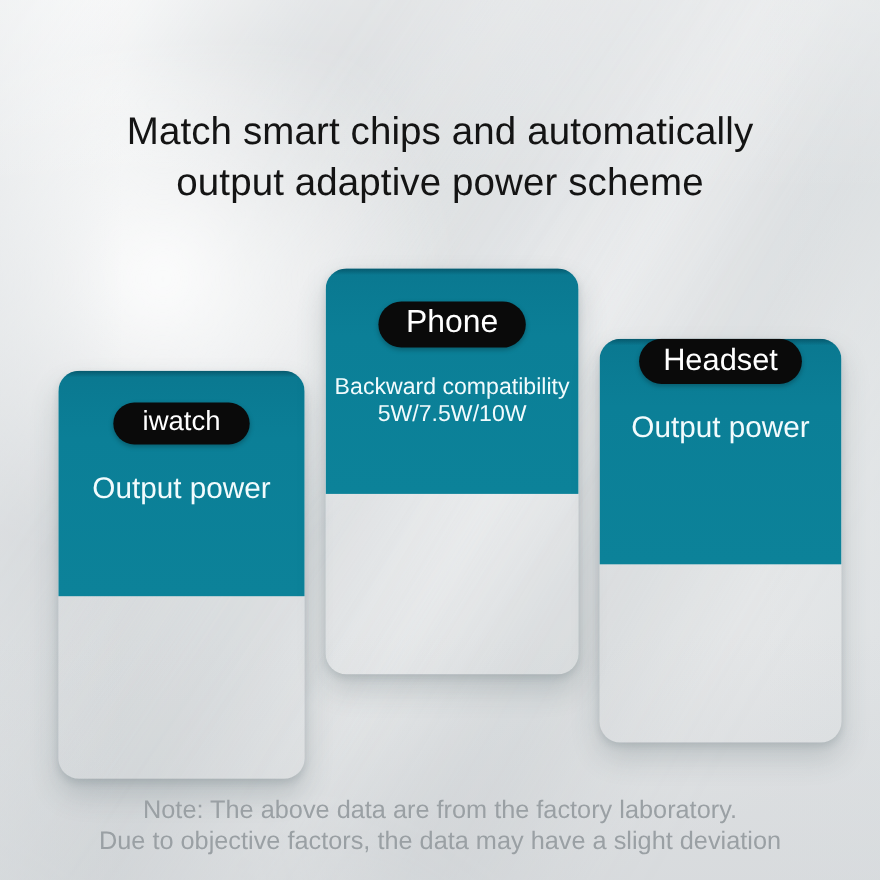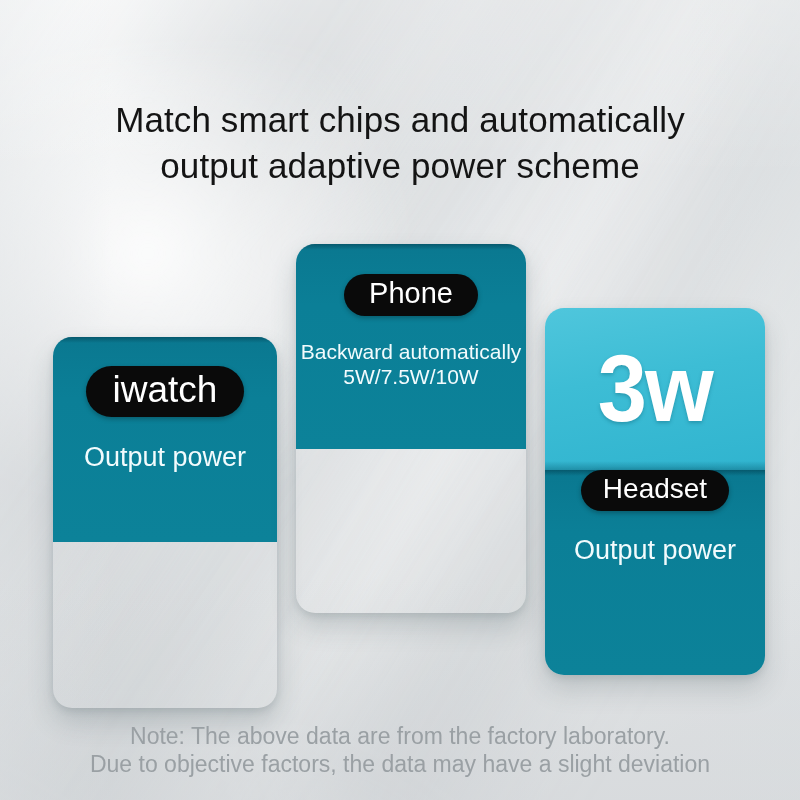--- a/index.html
+++ b/index.html
@@ -168,21 +168,21 @@
     font-weight: 400;
     line-height: 1.18;
     white-space: pre-line;
   }
 
   
   #card-left { left: 53px; top: 337px; width: 224px; height: 371px; }
   #card-left .card-top { height: 166px; }
   #card-left .card-bottom { height: 205px; padding-top: 29px; }
   #card-left .watt { font-size: 92px; }
-  #card-left .pill { font-size: 37px; padding: 3px 27px 6px; }
+  #card-left .pill { font-size: 25px; padding: 3px 27px 6px; }
   #card-left .subtext { font-size: 27px; margin-top: 25px; }
 
   
   #card-center { left: 296px; top: 244px; width: 230px; height: 369px; }
   #card-center .card-top { height: 164px; }
   #card-center .card-bottom { height: 205px; padding-top: 30px; }
   #card-center .watt { font-size: 98px; }
   #card-center .pill { font-size: 29px; padding: 3px 25px 6px; }
   #card-center .subtext { font-size: 21px; margin-top: 24px; }
 
@@ -225,29 +225,26 @@
   <div class="card" id="card-left">
     <div class="card-bottom">
       <div class="pill">iwatch</div>
       <div class="subtext">Output power</div>
     </div>
   </div>
 
   <div class="card" id="card-center">
     <div class="card-bottom">
       <div class="pill">Phone</div>
-      <div class="subtext">Backward automatically
+      <div class="subtext">Backward compatibility
 5W/7.5W/10W</div>
     </div>
   </div>
 
   <div class="card" id="card-right">
-    <div class="card-top">
-      <div class="watt">3w</div>
-    </div>
     <div class="card-bottom">
       <div class="pill">Headset</div>
       <div class="subtext">Output power</div>
     </div>
   </div>
 
   <div class="note">Note: The above data are from the factory laboratory.
 Due to objective factors, the data may have a slight deviation</div>
 
 </div>

